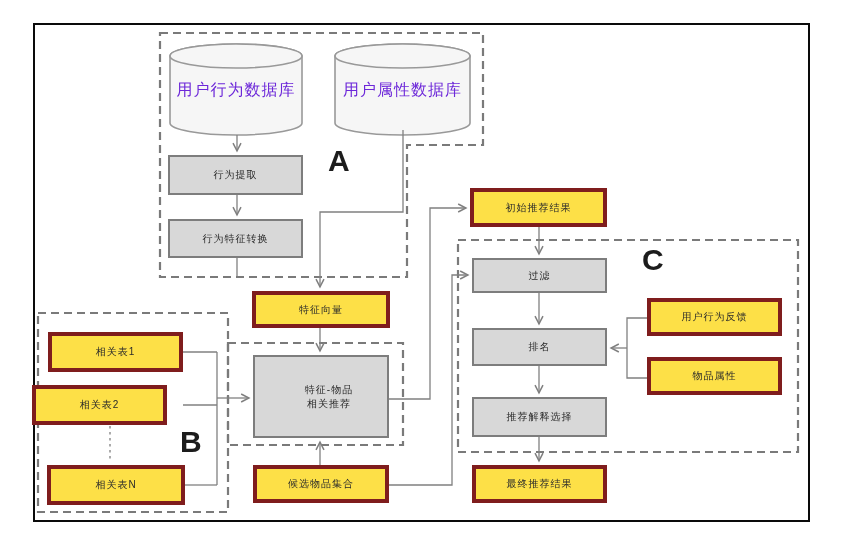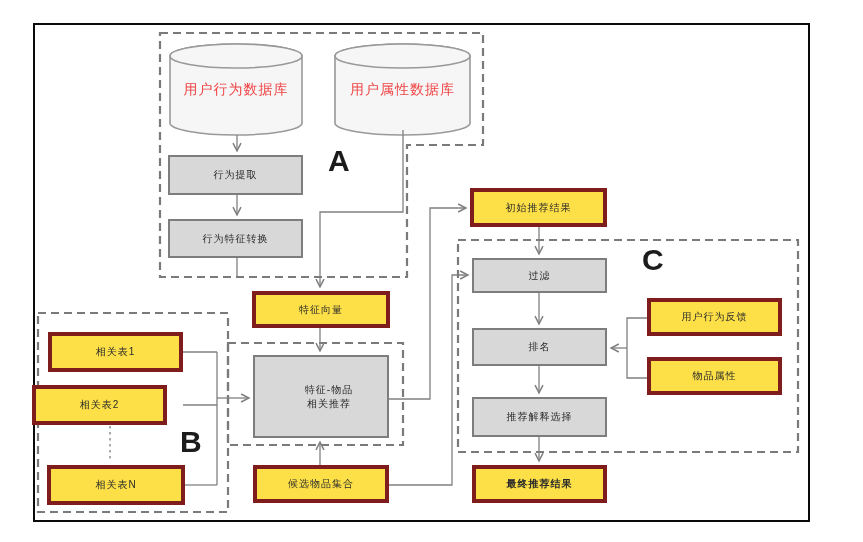--- a/index.html
+++ b/index.html
@@ -13,21 +13,21 @@
   }
   #wires{position:absolute;left:0;top:0;width:863px;height:542px;z-index:1;}
   .node{
     position:absolute;z-index:2;box-sizing:border-box;
     display:flex;align-items:center;justify-content:center;text-align:center;
     font-size:10px;color:#2a2a2a;letter-spacing:1px;line-height:1.35;
   }
   .dark{background:#d8d8d8;border:2px solid #7d7d7d;}
   .light{background:#fde047;border:4px solid #7f1d1d;}
   .cyl-label{position:absolute;z-index:2;display:flex;align-items:center;justify-content:center;
-    text-align:center;font-size:14px;color:#ef4444;letter-spacing:1px;}
+    text-align:center;font-size:16px;color:#6d28d9;letter-spacing:1px;}
   .section-label{
     position:absolute;z-index:2;font-size:30px;font-weight:bold;color:#1c1c1c;
     letter-spacing:0;
   }
   .pre{white-space:pre-line;padding-left:16px;}
 </style>
 </head>
 <body>
 
 <div id="stage">
@@ -88,20 +88,20 @@
   <div class="node dark" style="left:472px;top:258px;width:135px;height:35px;">过滤</div>
   <div class="node dark" style="left:472px;top:328px;width:135px;height:38px;">排名</div>
   <div class="node dark" style="left:472px;top:397px;width:135px;height:40px;">推荐解释选择</div>
 
   <div class="node light" style="left:470px;top:188px;width:137px;height:39px;">初始推荐结果</div>
   <div class="node light" style="left:252px;top:291px;width:138px;height:37px;">特征向量</div>
   <div class="node light" style="left:48px;top:332px;width:135px;height:40px;">相关表1</div>
   <div class="node light" style="left:32px;top:385px;width:135px;height:40px;">相关表2</div>
   <div class="node light" style="left:47px;top:465px;width:138px;height:40px;">相关表N</div>
   <div class="node light" style="left:253px;top:465px;width:136px;height:38px;">候选物品集合</div>
-  <div class="node light" style="left:472px;top:465px;width:135px;height:38px;font-weight:bold;">最终推荐结果</div>
+  <div class="node light" style="left:472px;top:465px;width:135px;height:38px;">最终推荐结果</div>
   <div class="node light" style="left:647px;top:298px;width:135px;height:38px;">用户行为反馈</div>
   <div class="node light" style="left:647px;top:357px;width:135px;height:38px;">物品属性</div>
 
   <div class="section-label" style="left:328px;top:144px;">A</div>
   <div class="section-label" style="left:180px;top:425px;">B</div>
   <div class="section-label" style="left:642px;top:243px;">C</div>
 </div>
 
 </body></html>

